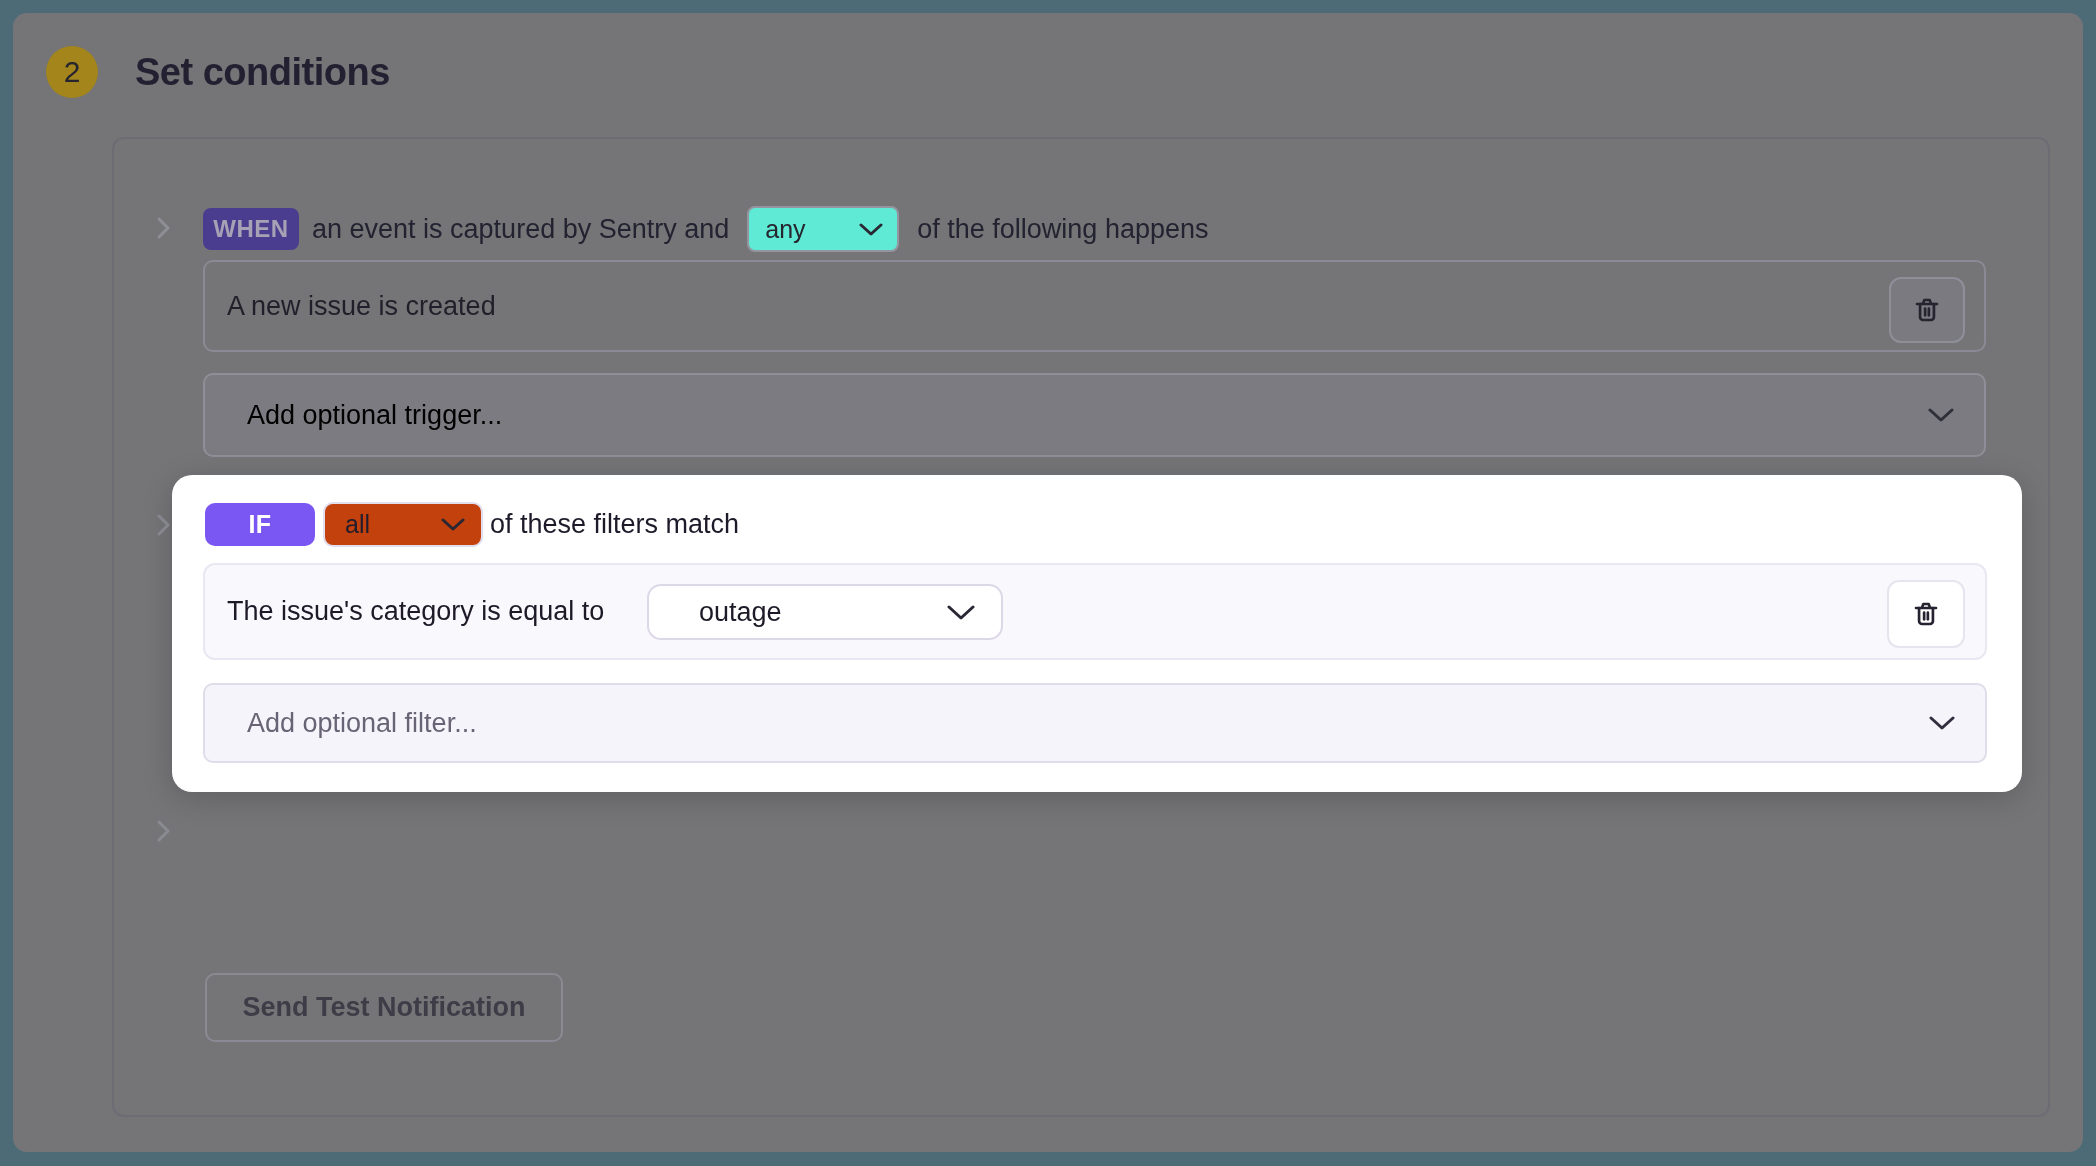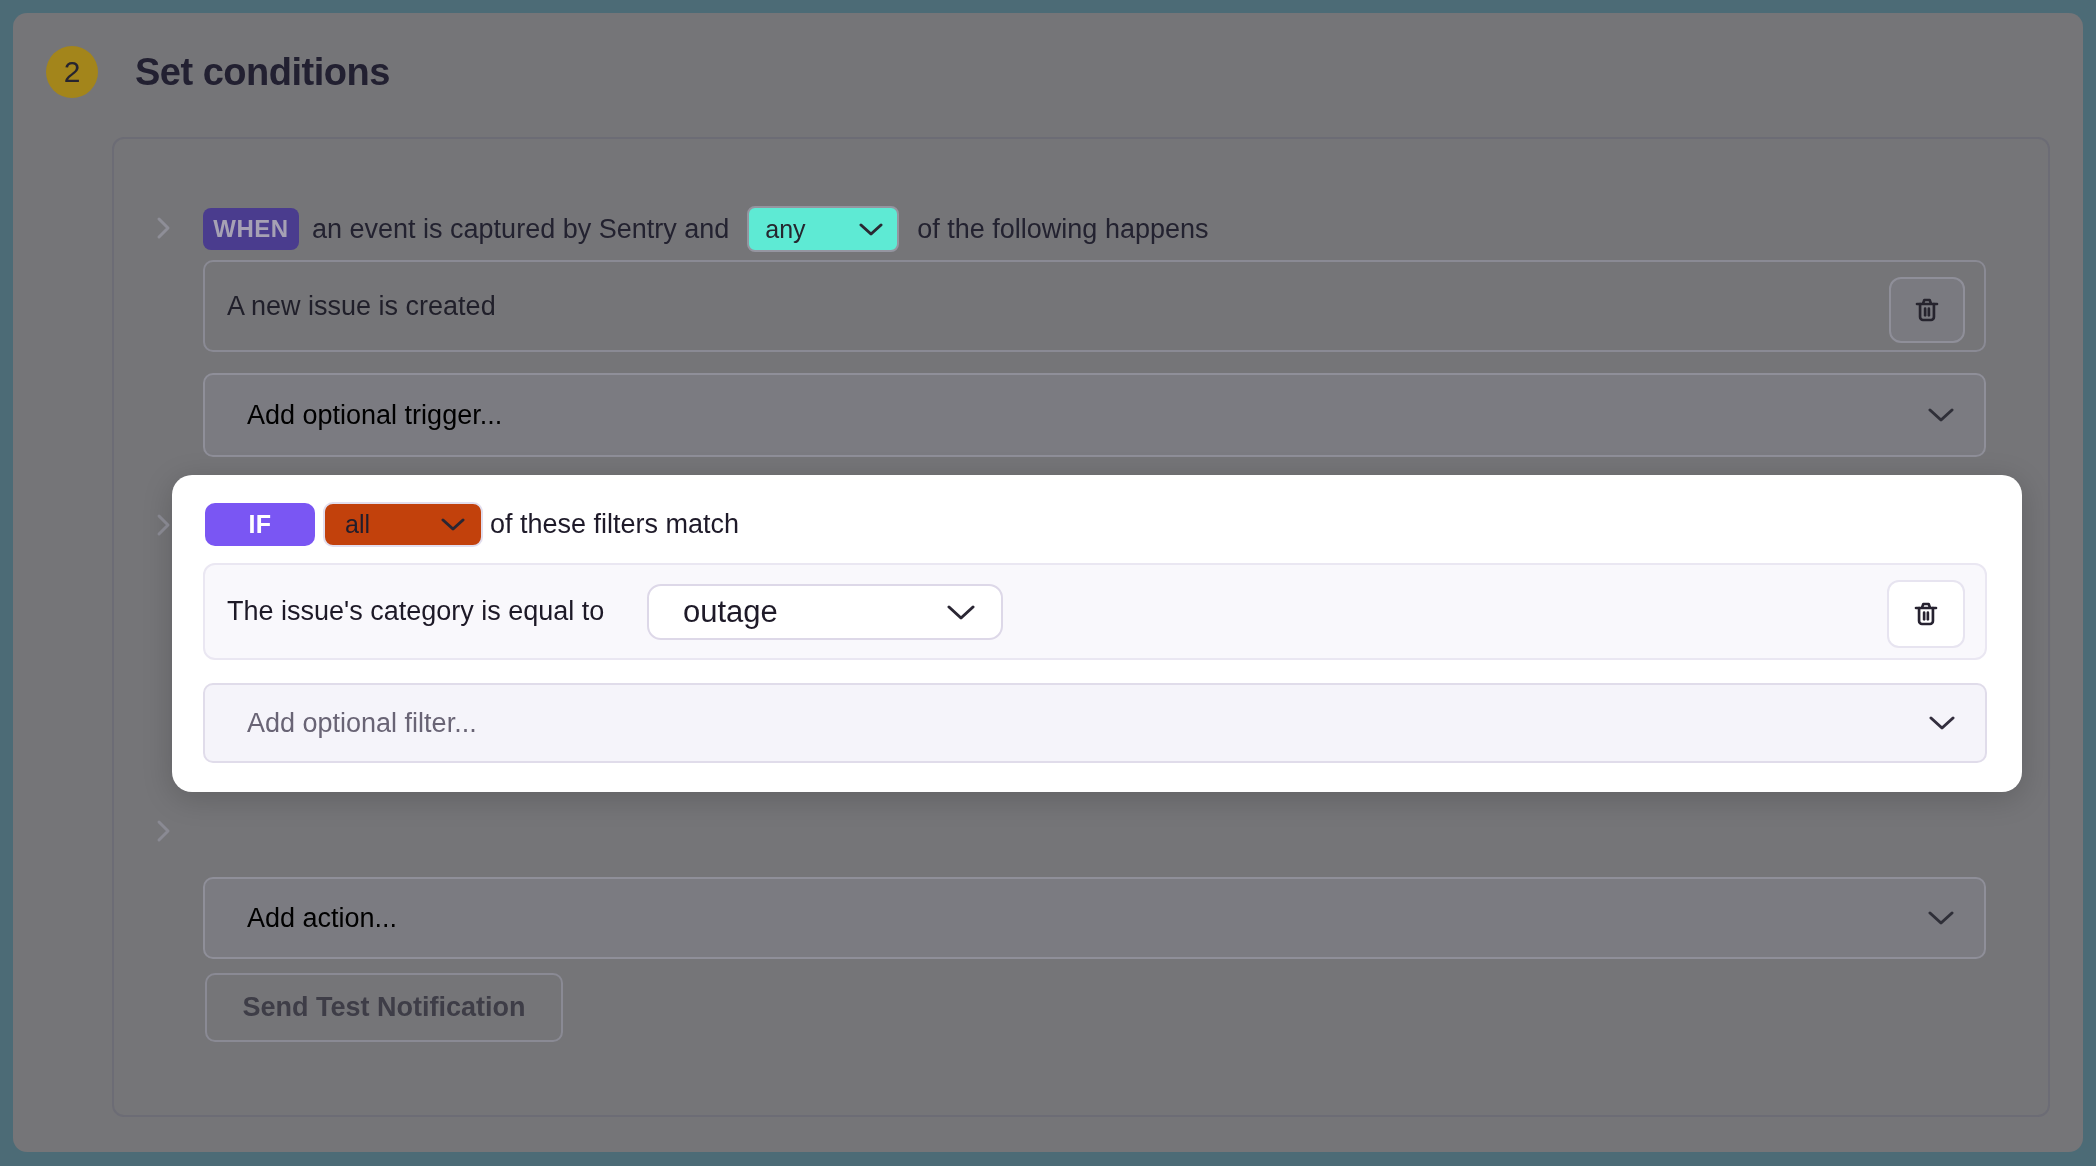--- a/index.html
+++ b/index.html
@@ -65,21 +65,21 @@
   .filter-row{
     position:absolute;left:203px;top:563px;width:1784px;height:97px;
     background:#F9F8FC;border:2px solid #EAE7F2;border-radius:12px;
     display:flex;align-items:center;box-sizing:border-box;
   }
   .sel-outage{
     position:absolute;left:442px;top:19px;width:356px;height:56px;
     background:#FFFFFF;border:2px solid #DDD8E8;border-radius:14px;
     display:flex;align-items:center;box-sizing:border-box;
   }
-  .sel-outage .sel-label{font-size:31px;color:#1E1A28;padding-left:34px;font-weight:500;}
+  .sel-outage .sel-label{font-size:27px;color:#1E1A28;padding-left:50px;font-weight:500;}
   .row-fill-bright{background:#F5F4FA;border:2px solid #E0DCEA;}
   .placeholder-bright{font-size:27px;font-weight:500;color:#696475;padding-left:42px;}
   .trash-bright{background:#FFFFFF;border:2px solid #E7E4F0;color:#262230;}
   
   .send-btn{
     position:absolute;left:205px;top:973px;width:358px;height:69px;
     border:2px solid #8A8A94;border-radius:10px;box-sizing:border-box;
     display:flex;align-items:center;justify-content:center;
     font-size:27px;font-weight:700;color:#3E3D47;cursor:pointer;
   }
@@ -201,23 +201,15 @@
 
   <div class="disc" style="left:152px;top:817px;">
     <span>
       <svg width="22" height="28" viewBox="0 0 22 28" fill="none" stroke="#8A8A93" stroke-width="3" stroke-linecap="round" stroke-linejoin="round">
           <path d="M7 5 L16 14 L7 23"></path>
         </svg>
     </span>
   </div>
 
 
-  <div class="row row-fill-dim" style="left:203px;top:877px;width:1783px;height:82px;">
-    <div class="placeholder-dim">Add action...</div>
-    <span class="chev">
-      <svg width="26" height="14" viewBox="0 0 26 14" fill="none" stroke="#2F2F38" stroke-width="3" stroke-linecap="round" stroke-linejoin="round">
-          <path d="M2 2 L13 12 L24 2"></path>
-        </svg>
-    </span>
-  </div>
 
   <div class="send-btn">Send Test Notification</div>
 </div>
 
 </body></html>

